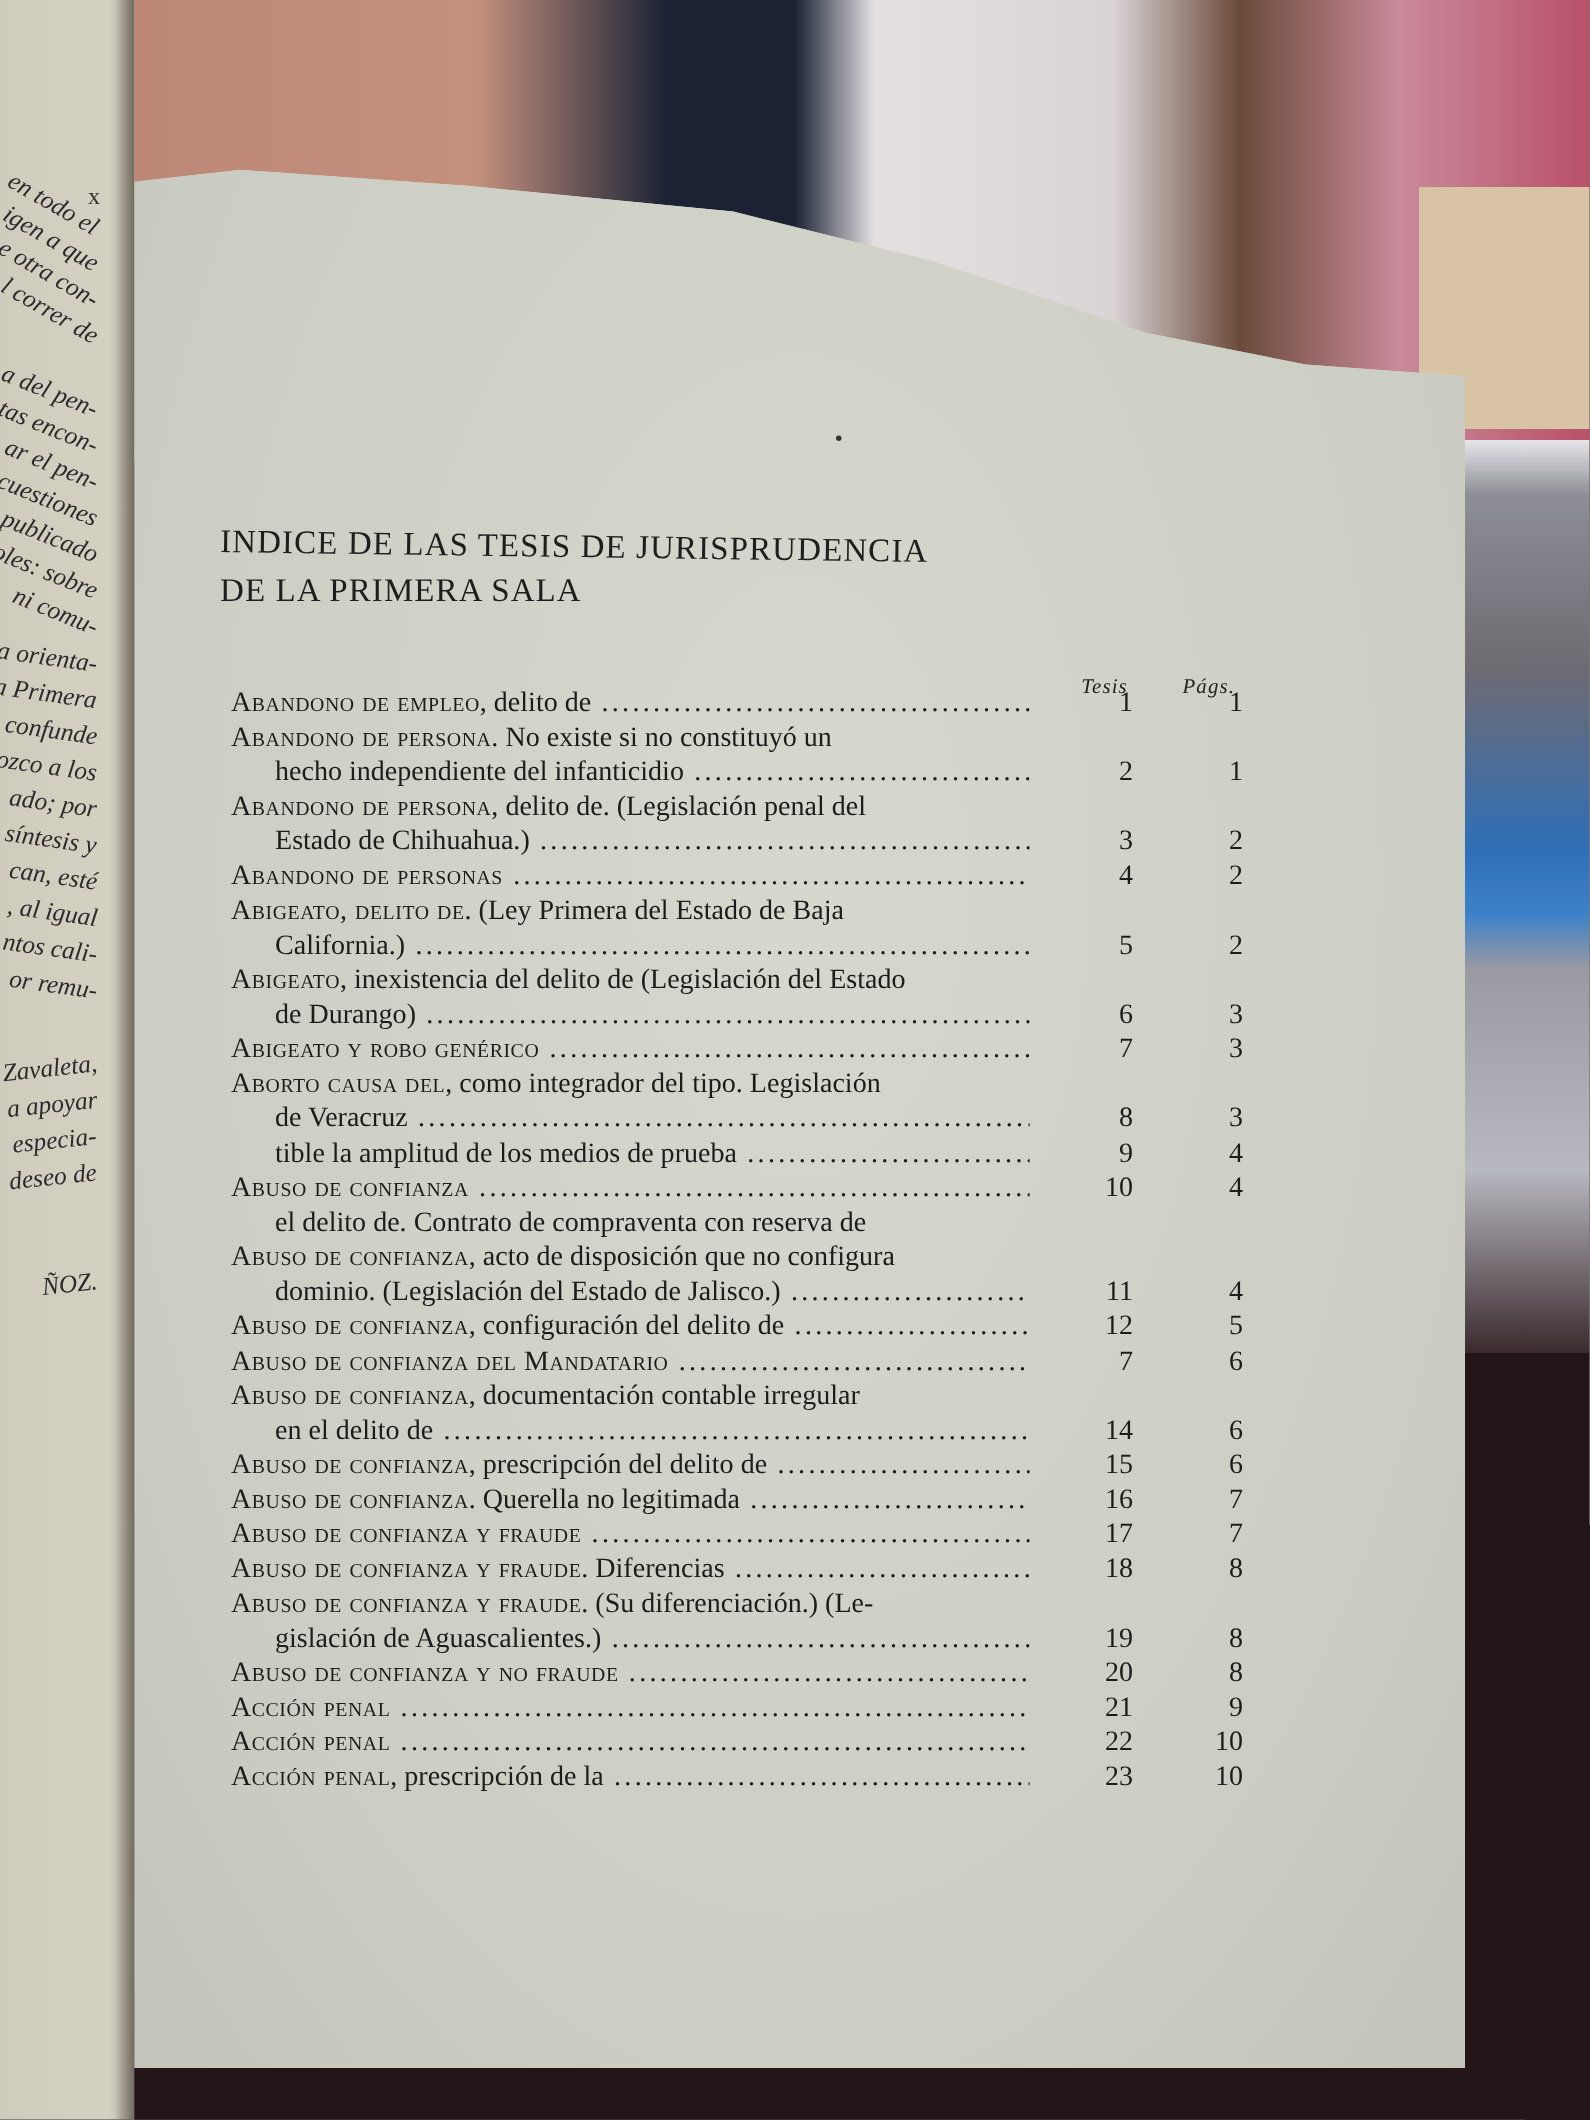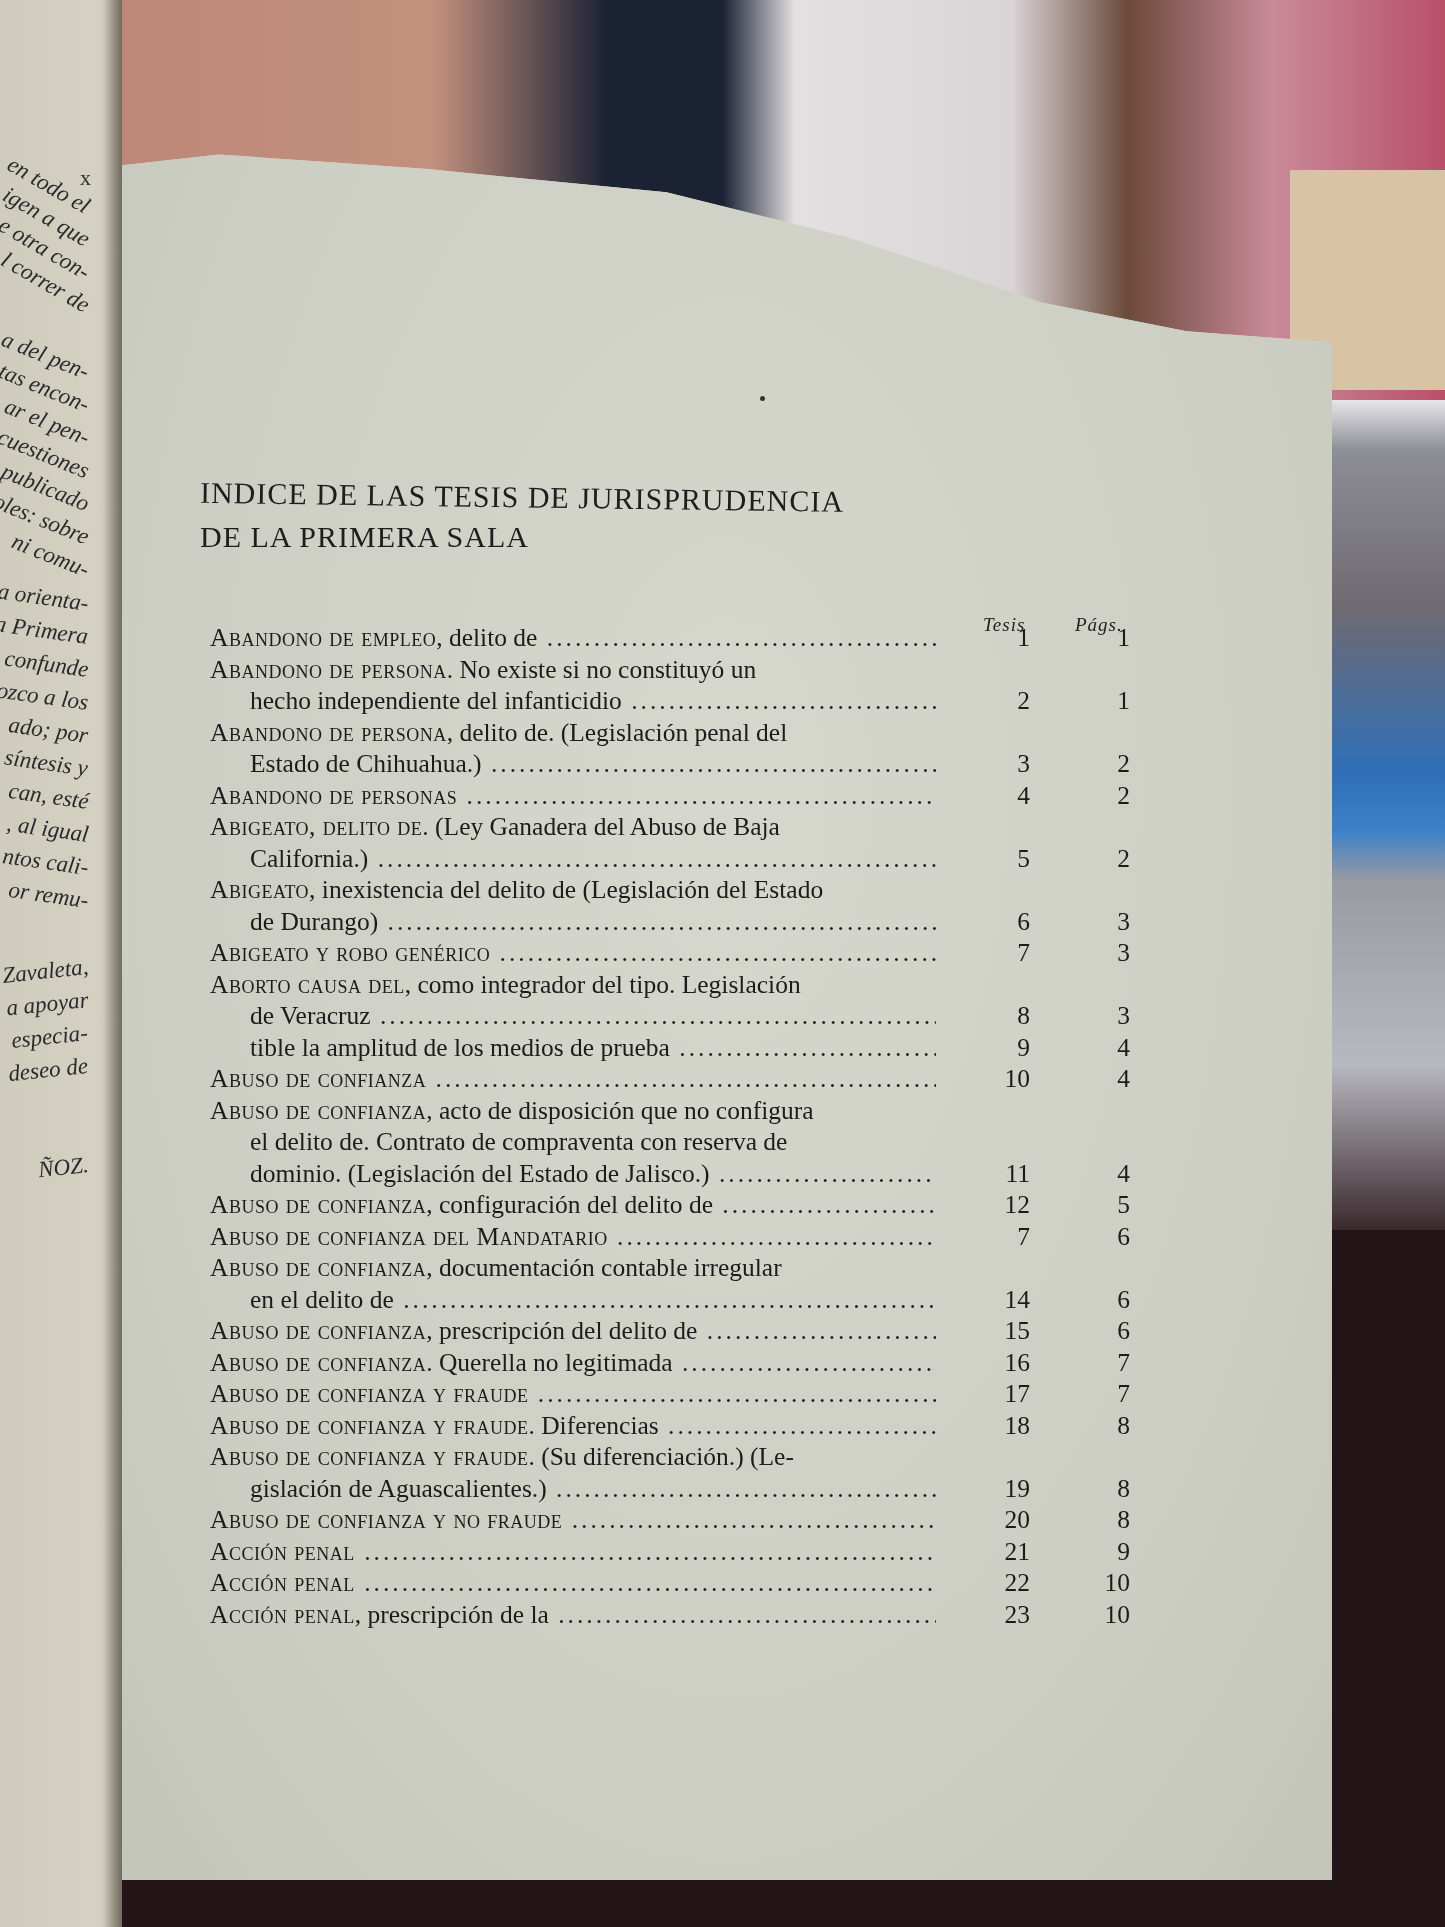--- a/index.html
+++ b/index.html
@@ -168,21 +168,21 @@
     </div>
     <div class="entry">
       <div class="line last">
         <span class="clip"><span class="text"><span class="sc">Abandono de personas</span></span></span>
         <span class="num tesis">4</span>
         <span class="num pags">2</span>
       </div>
     </div>
     <div class="entry">
       <div class="line">
-        <span class="clip"><span class="text"><span class="sc">Abigeato, delito de</span><span>. (Ley Ganadera del Abuso de Baja</span></span></span>
+        <span class="clip"><span class="text"><span class="sc">Abigeato, delito de</span><span>. (Ley Primera del Estado de Baja</span></span></span>
       </div>
       <div class="line indent last">
         <span class="clip"><span class="text"><span>California.)</span></span></span>
         <span class="num tesis">5</span>
         <span class="num pags">2</span>
       </div>
     </div>
     <div class="entry">
       <div class="line">
         <span class="clip"><span class="text"><span class="sc">Abigeato</span><span>, inexistencia del delito de (Legislación del Estado</span></span></span>
@@ -218,25 +218,25 @@
       </div>
     </div>
     <div class="entry">
       <div class="line last">
         <span class="clip"><span class="text"><span class="sc">Abuso de confianza</span></span></span>
         <span class="num tesis">10</span>
         <span class="num pags">4</span>
       </div>
     </div>
     <div class="entry">
-      <div class="line">
-        <span class="clip"><span class="text"><span class="sc">Abuso de confianza</span><span>, acto de disposición que no configura</span></span></span>
-      </div>
       <div class="line indent">
         <span class="clip"><span class="text"><span>el delito de. Contrato de compraventa con reserva de</span></span></span>
+      </div>
+      <div class="line">
+        <span class="clip"><span class="text"><span class="sc">Abuso de confianza</span><span>, acto de disposición que no configura</span></span></span>
       </div>
       <div class="line indent last">
         <span class="clip"><span class="text"><span>dominio. (Legislación del Estado de Jalisco.)</span></span></span>
         <span class="num tesis">11</span>
         <span class="num pags">4</span>
       </div>
     </div>
     <div class="entry">
       <div class="line last">
         <span class="clip"><span class="text"><span class="sc">Abuso de confianza</span><span>, configuración del delito de</span></span></span>

